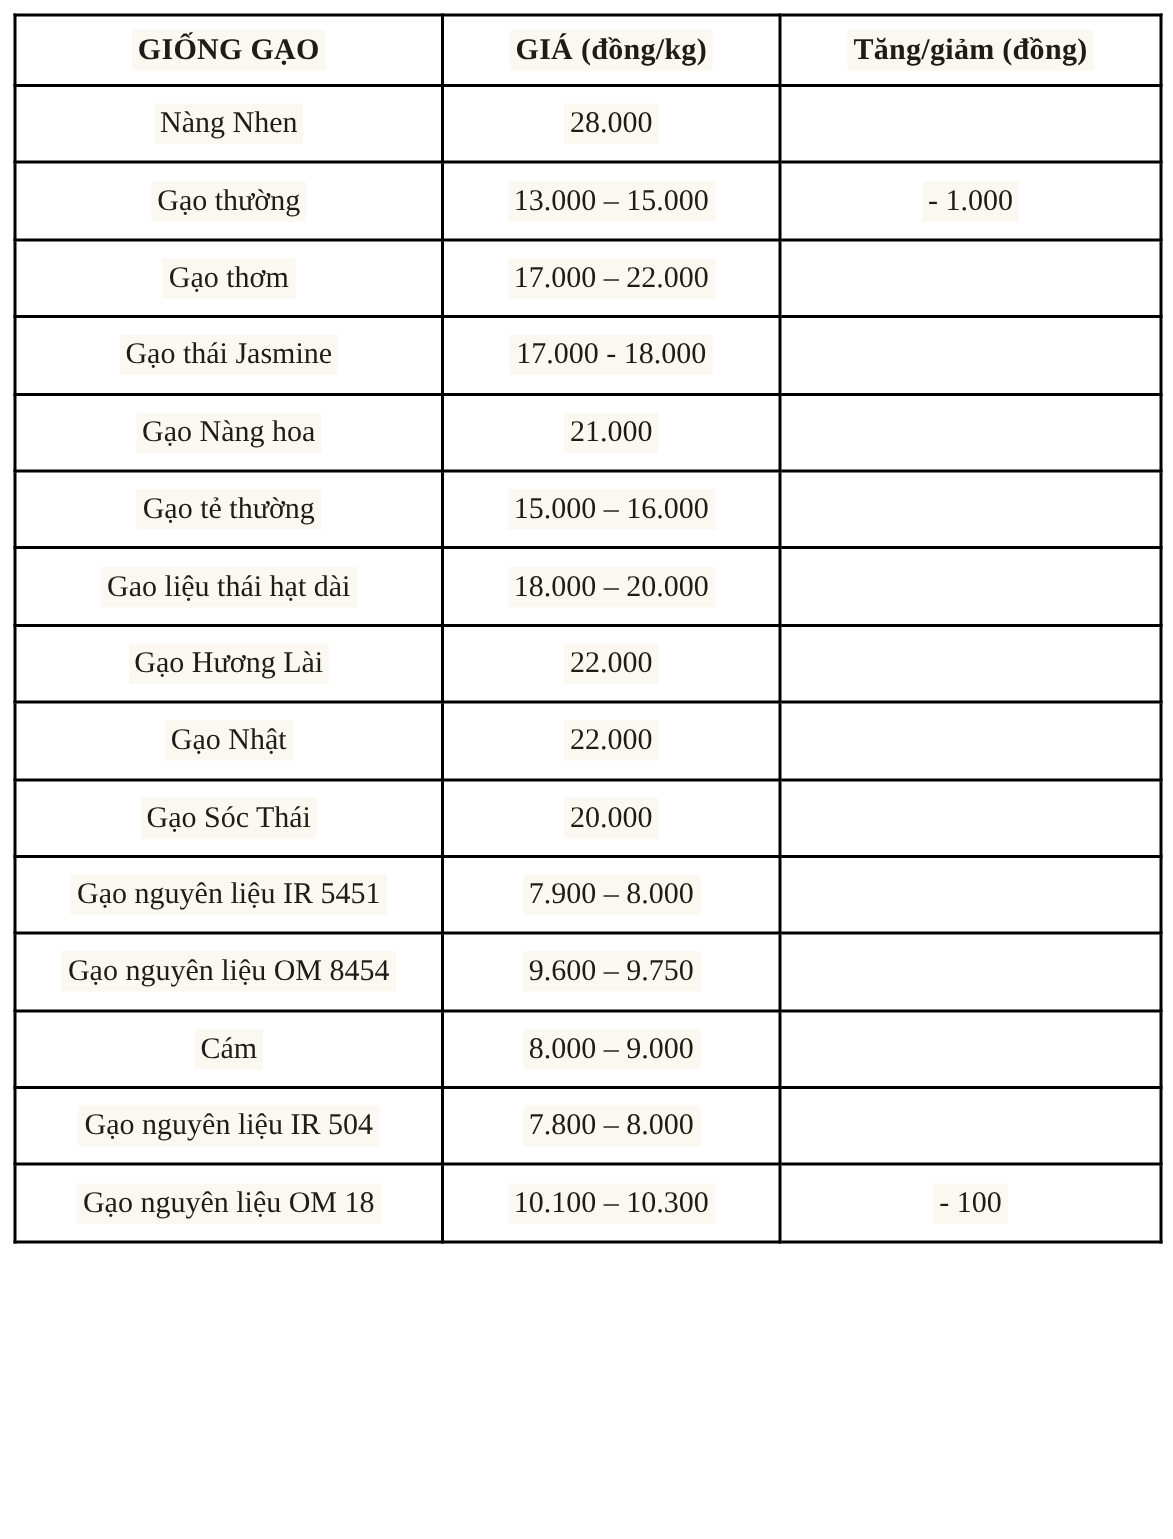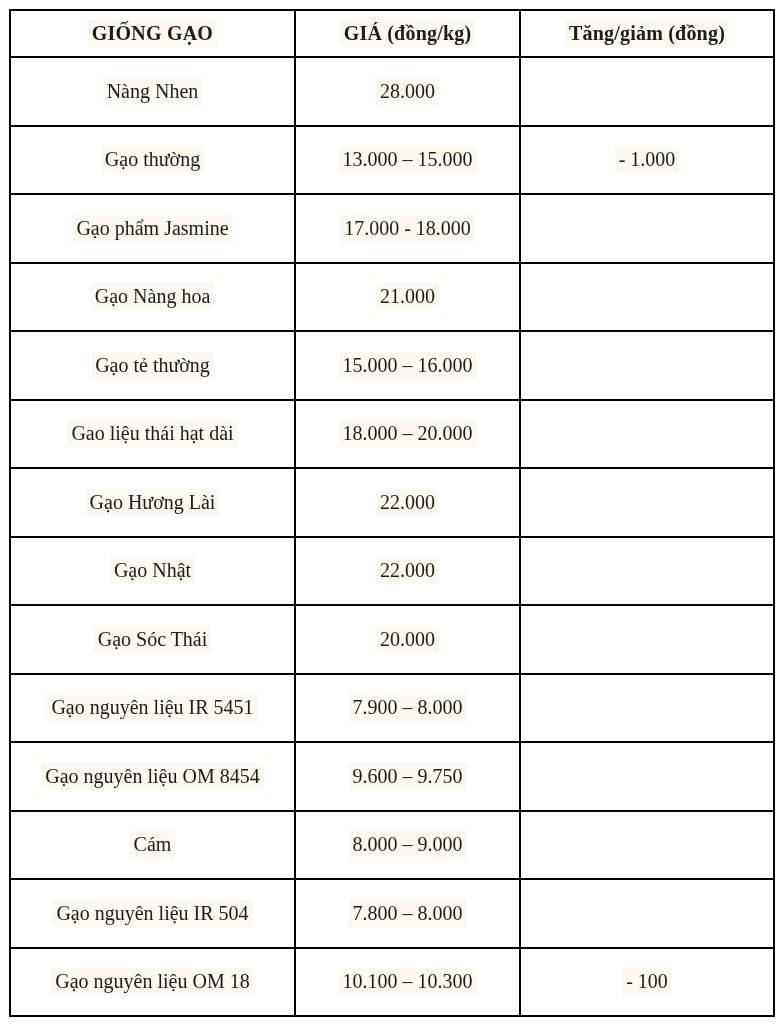--- a/index.html
+++ b/index.html
@@ -10,21 +10,21 @@
     color: #1e1b18;
   }
   .page {
     width: 782px;
     height: 1026px;
     padding: 9px;
     background: #ffffff;
   }
   table.price-table {
     width: 764px;
-    height: 1008px;
+    height: 820px;
     border-collapse: collapse;
     table-layout: fixed;
   }
   table.price-table th,
   table.price-table td {
     border: 2px solid #000000;
     text-align: center;
     vertical-align: middle;
     font-size: 20px;
     padding: 0;
@@ -77,23 +77,28 @@
     <td><span class="hl">28.000</span></td>
     <td></td>
   </tr>
 
   <tr>
     <td><span class="hl">Gạo thường</span></td>
     <td><span class="hl">13.000 – 15.000</span></td>
     <td><span class="hl">- 1.000</span></td>
   </tr>
 
+  <tr>
+    <td><span class="hl">Gạo thơm</span></td>
+    <td><span class="hl">17.000 – 22.000</span></td>
+    <td></td>
+  </tr>
 
   <tr>
-    <td><span class="hl">Gạo phẩm Jasmine</span></td>
+    <td><span class="hl">Gạo thái Jasmine</span></td>
     <td><span class="hl">17.000 - 18.000</span></td>
     <td></td>
   </tr>
 
   <tr>
     <td><span class="hl">Gạo Nàng hoa</span></td>
     <td><span class="hl">21.000</span></td>
     <td></td>
   </tr>
 

